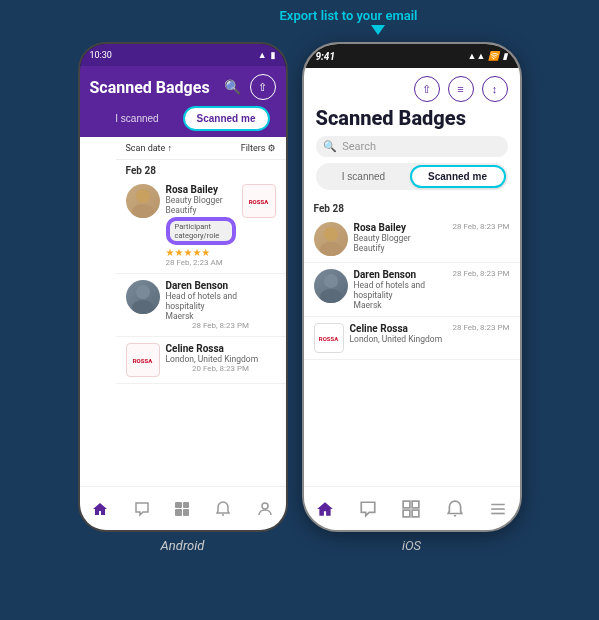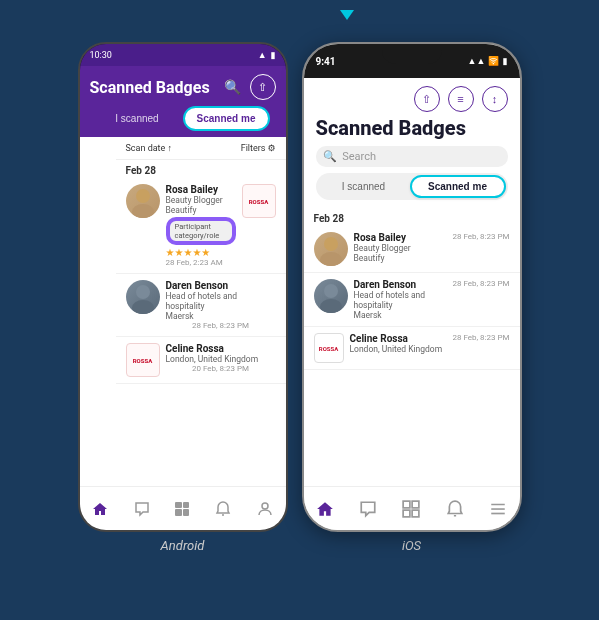--- a/index.html
+++ b/index.html
@@ -328,26 +328,27 @@
       border: 2.5px solid #888;
       overflow: hidden;
       position: relative;
       display: flex;
       flex-direction: column;
       box-shadow: 0 4px 20px rgba(0,0,0,0.4);
     }
 
     .ios-notch-bar {
       background: #1a1a1a;
-      height: 34px;
+      height: 24px;
       display: flex;
       align-items: center;
       justify-content: space-between;
       padding: 0 12px;
       position: relative;
+      font-style: italic;
     }
 
     .ios-notch {
       position: absolute;
       top: 0;
       left: 50%;
       transform: translateX(-50%);
       width: 60px;
       height: 20px;
       background: #1a1a1a;
@@ -483,20 +484,21 @@
       font-size: 6px;
       font-weight: 700;
       color: #c8102e;
       flex-shrink: 0;
     }
   </style>
 </head>
 <body>
 
 <div class="export-tooltip">
+  <span>Export list to your email</span>
   <div class="arrow-down"></div>
 </div>
 
 <div class="phones-container">
 
   <div class="phone-wrapper">
     <div class="android-phone">
 
       <div class="android-status-bar">
         <span>10:30</span>

